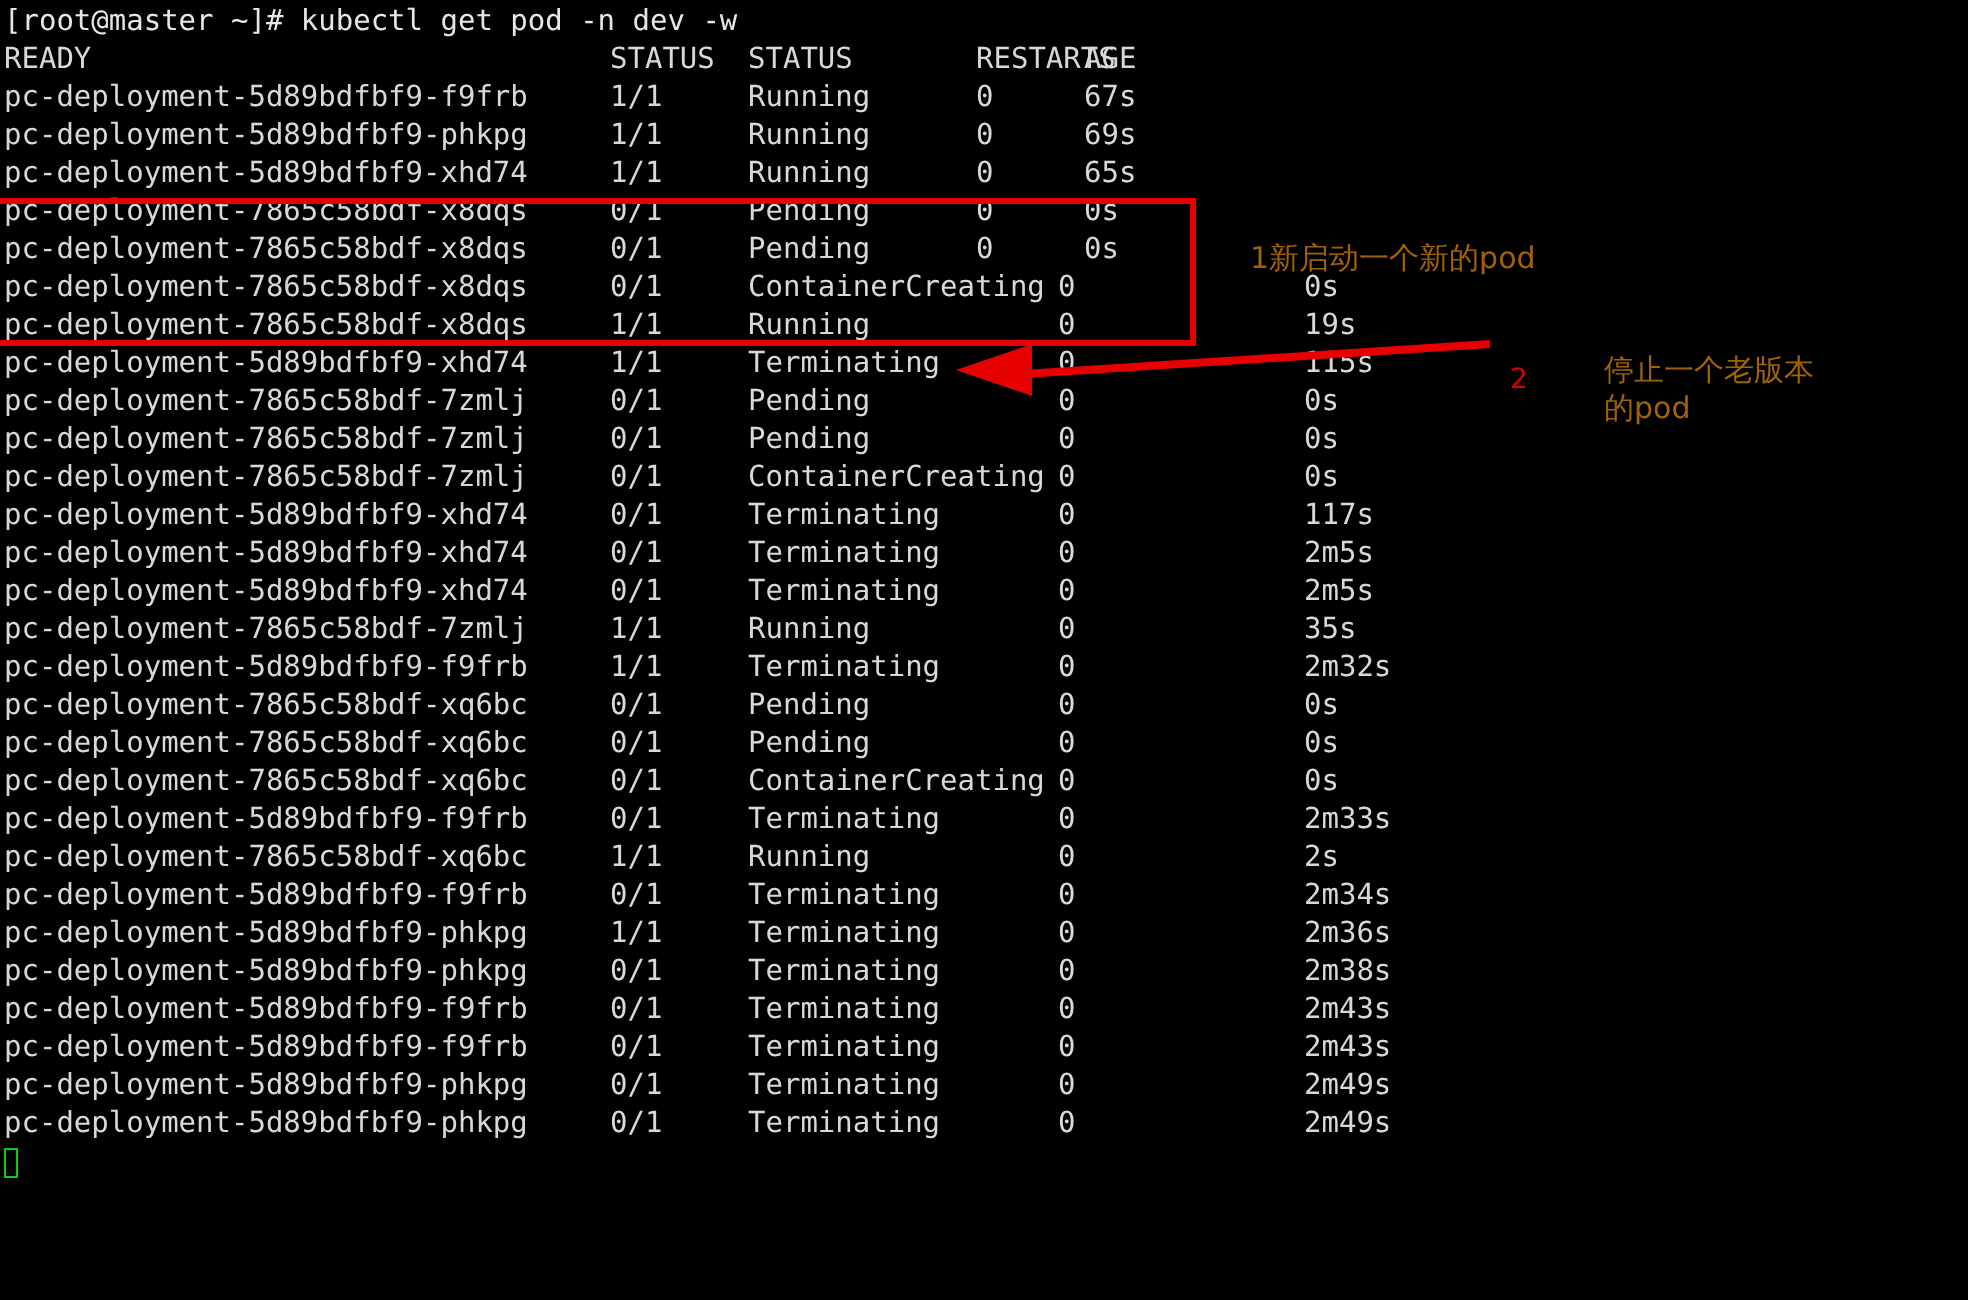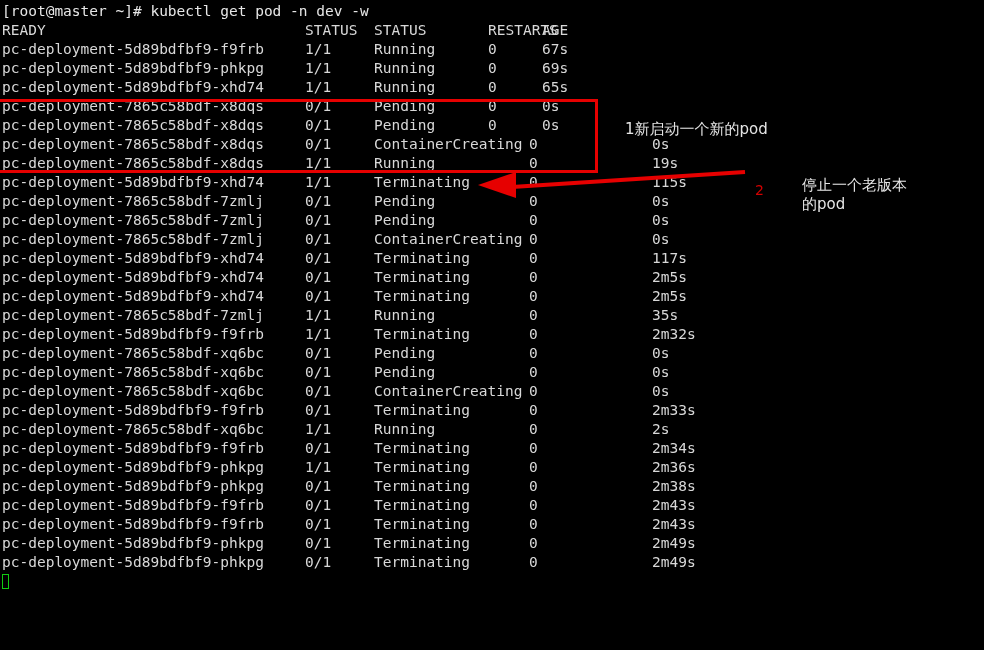--- a/index.html
+++ b/index.html
@@ -51,21 +51,21 @@
 
   
   .anno-box {
     position: absolute;
     border: 3px solid #e60000;
     box-sizing: border-box;
     pointer-events: none;
   }
   .anno-text {
     position: absolute;
-    color: #e5e5e5;
+    color: #a16207;
     font-family: "DejaVu Sans", "Liberation Sans", sans-serif;
     font-size: 15px;
     line-height: 19px;
     white-space: pre;
   }
   .anno-num {
     position: absolute;
     color: #d40000;
     font-family: "DejaVu Sans", "Liberation Sans", sans-serif;
     font-size: 14px;

